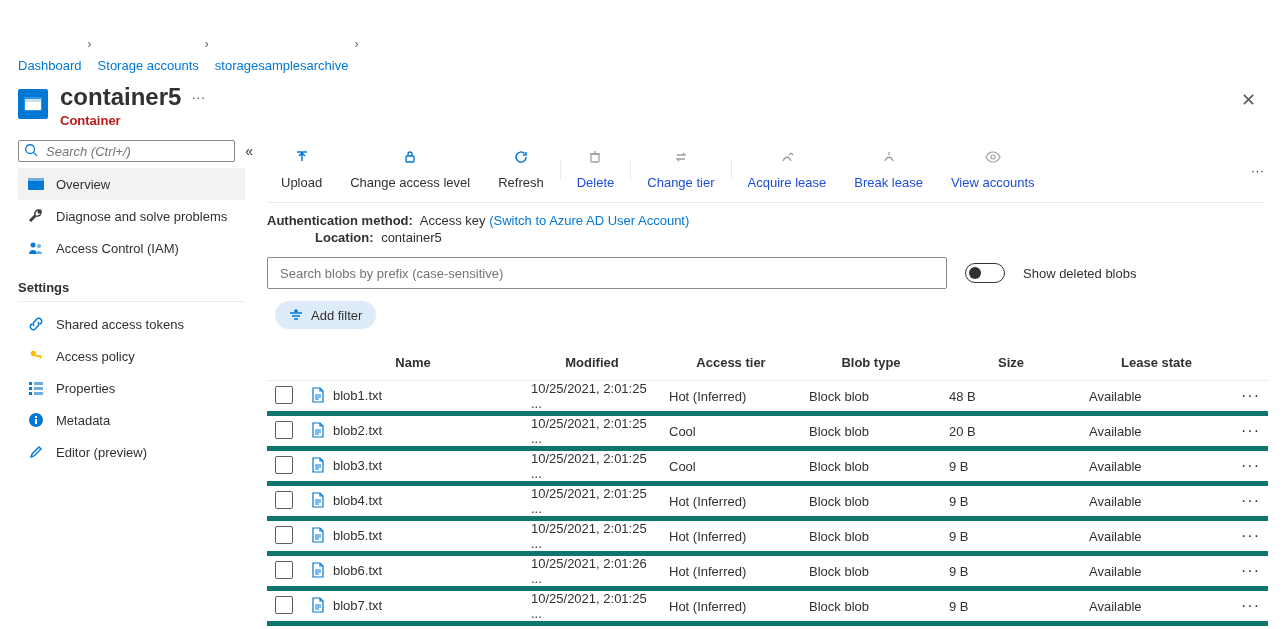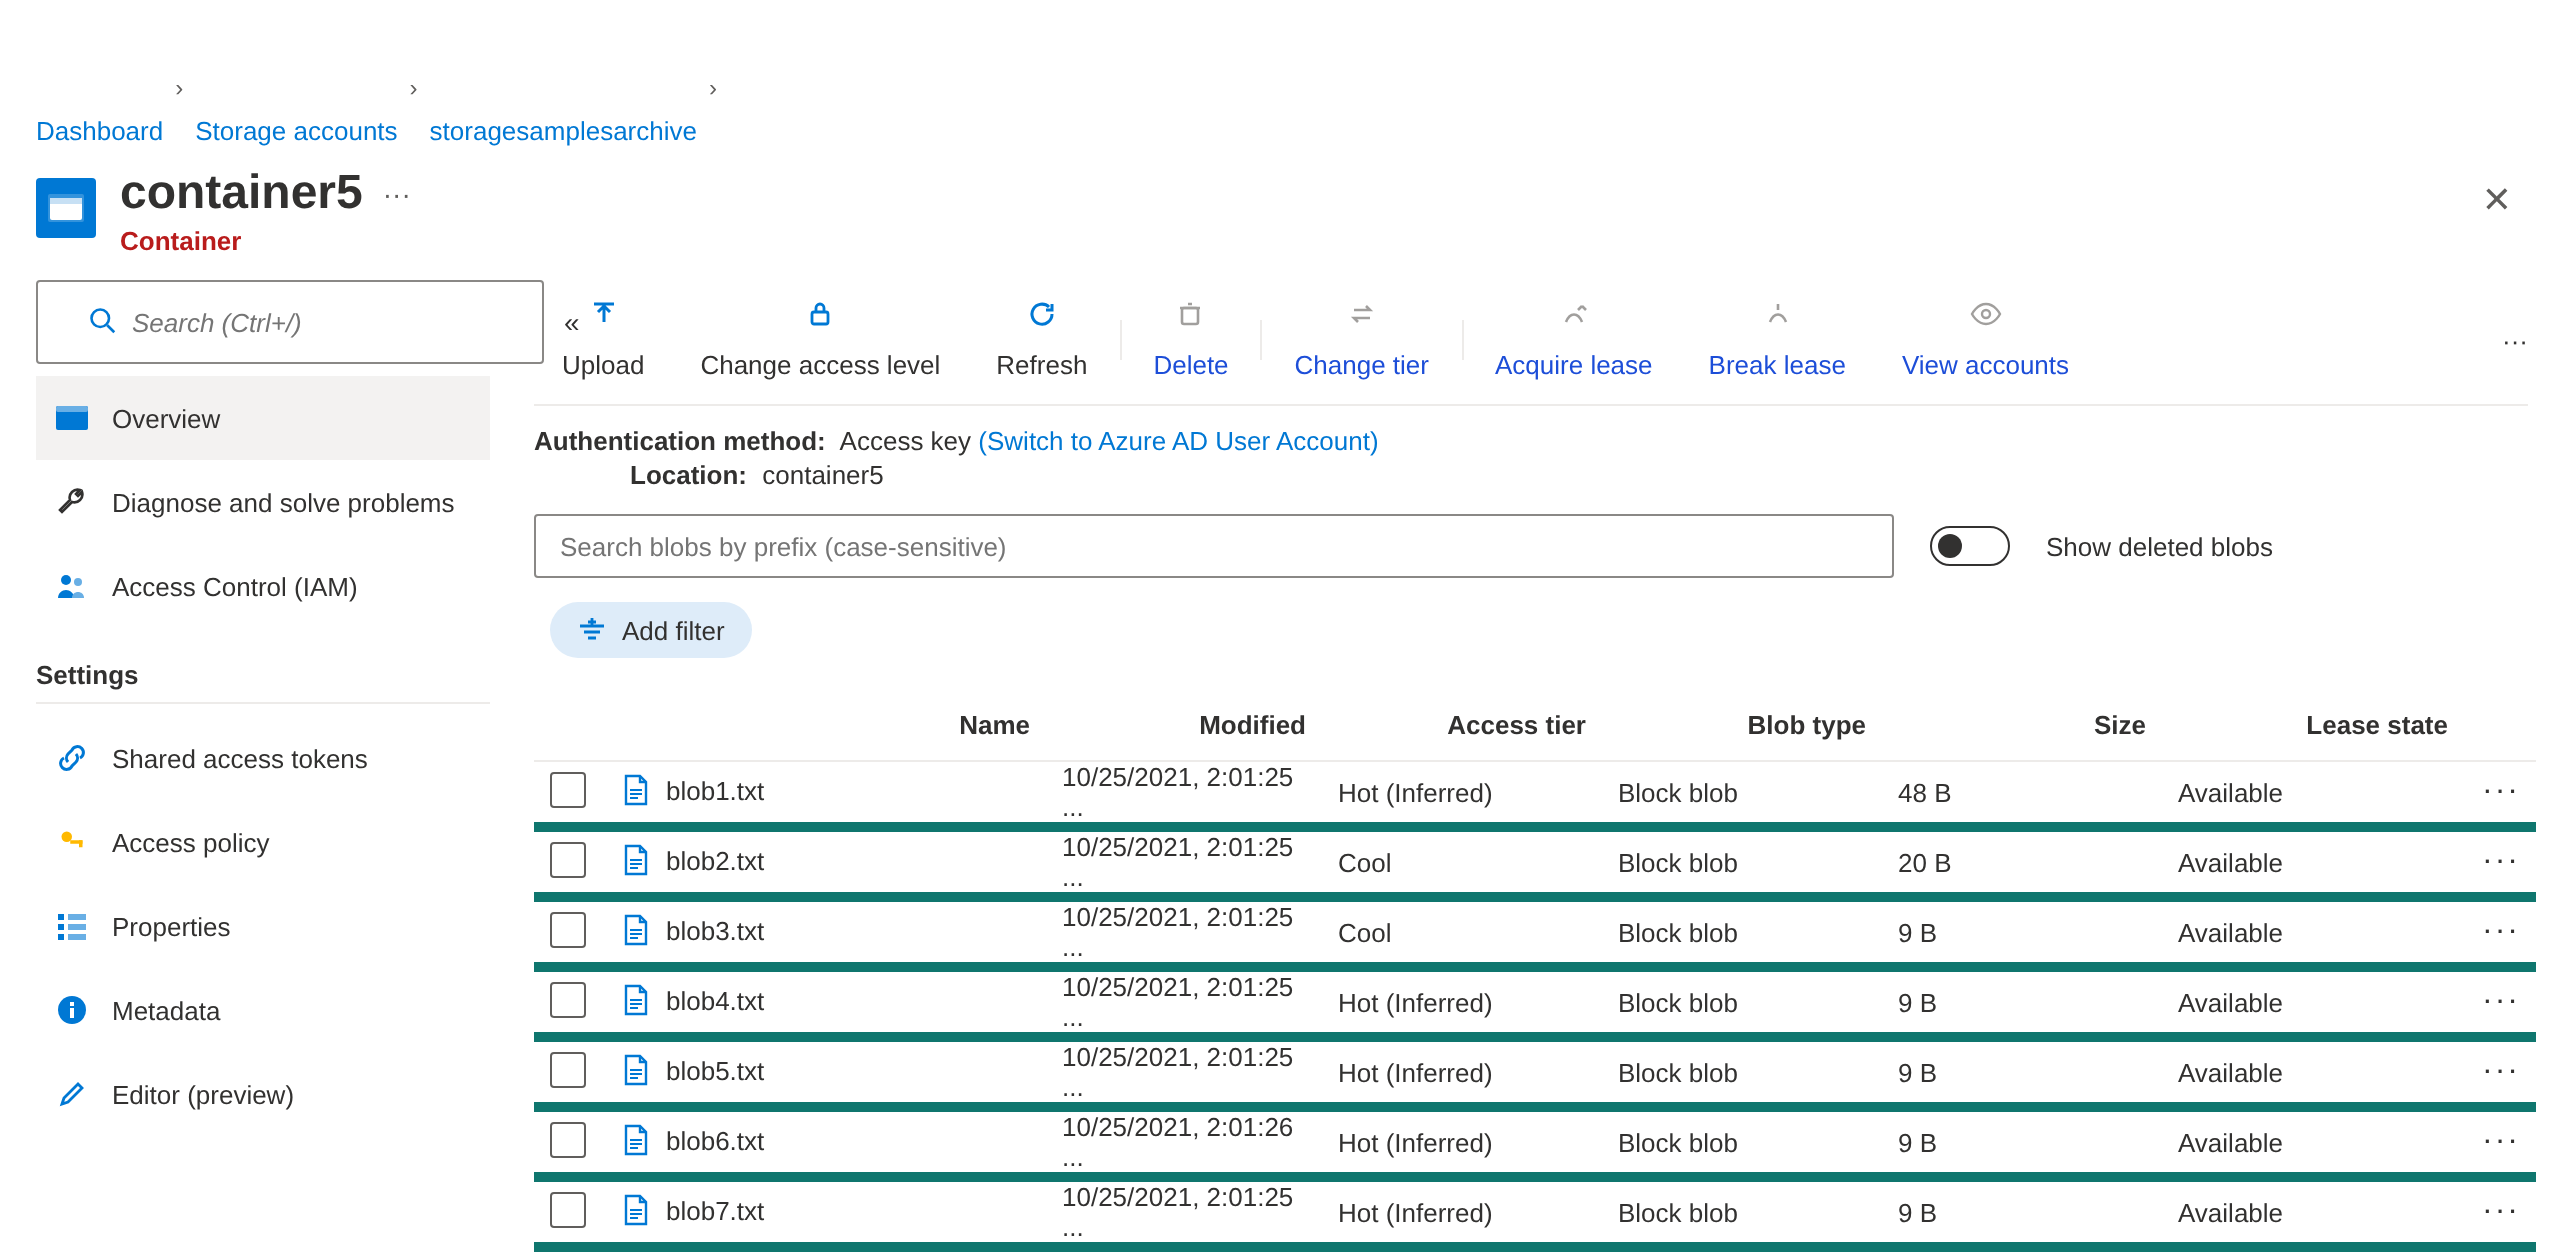--- a/index.html
+++ b/index.html
@@ -34,33 +34,33 @@
   .left {
     width: 263px; flex: 0 0 263px; padding: 0 0 10px 18px;
   }
   .main { flex:1; padding-right:18px; }
 
   
   .search-row { display:flex; align-items:center; margin-bottom: 6px; }
   .search-box {
     flex:1;
     display:flex; align-items:center;
-    border:1px solid #8a8886; border-radius:2px; height:42px;
-    padding:0 25px; background:#fff;
+    border:1px solid #8a8886; border-radius:2px; height:22px;
+    padding:0 5px; background:#fff;
   }
   .search-box input {
     flex:1; border:none; outline:none; font-style:italic; font-size:13px;
     background:transparent;
   }
   .collapse-btn { color:#323130; padding:0 10px; cursor:pointer; font-size:14px; }
 
   
   .side-item {
     display:flex; align-items:center; gap:12px;
-    height:42px; padding:0 10px;
+    height:32px; padding:0 10px;
     cursor:pointer;
     font-size:13px;
     margin-right:18px;
   }
   .side-item.active { background:#f3f2f1; }
   .side-icon { width:16px; height:16px; display:flex; align-items:center; justify-content:center; flex:0 0 16px; }
   .side-section {
     font-weight:600; margin: 16px 18px 6px 0; padding-bottom:6px;
     border-bottom:1px solid #edebe9;
   }
@@ -107,21 +107,21 @@
     padding:0 14px; cursor:pointer; font-size:13px; color:#323130;
     margin: 6px 0 10px 12px;
   }
 
   
   table.grid {
     width:100%; border-collapse:collapse; margin-top:6px; margin-left:4px;
     font-size:13px;
   }
   table.grid th {
-    text-align:right; font-weight:600; padding:10px 8px;
+    text-align:center; font-weight:600; padding:10px 8px;
     border-bottom:1px solid #edebe9;
   }
   table.grid td {
     padding:0 8px; border-bottom:5px solid #0f766e;
   }
   .col-chk { width:36px; }
   .col-name { width:220px; }
   .col-mod { width:138px; }
   .col-tier { width:140px; }
   .col-type { width:140px; }

